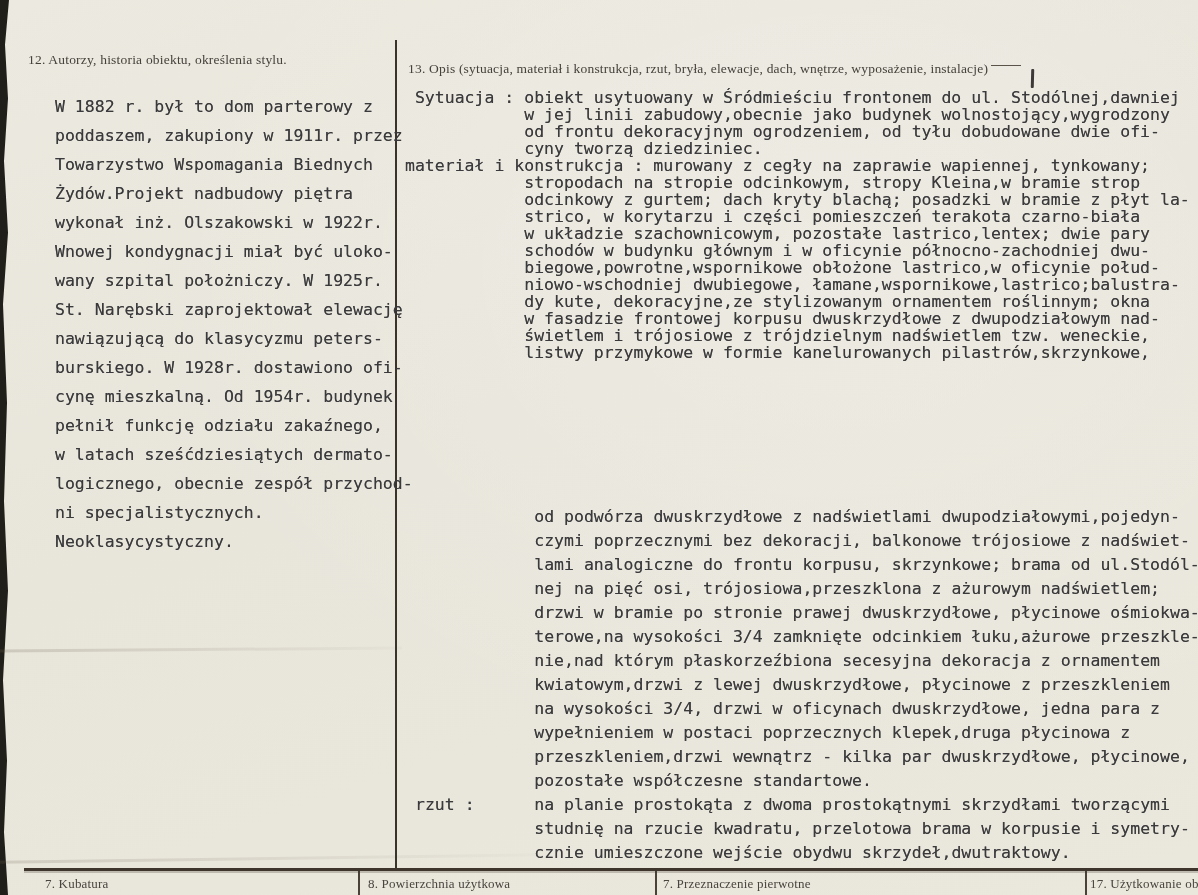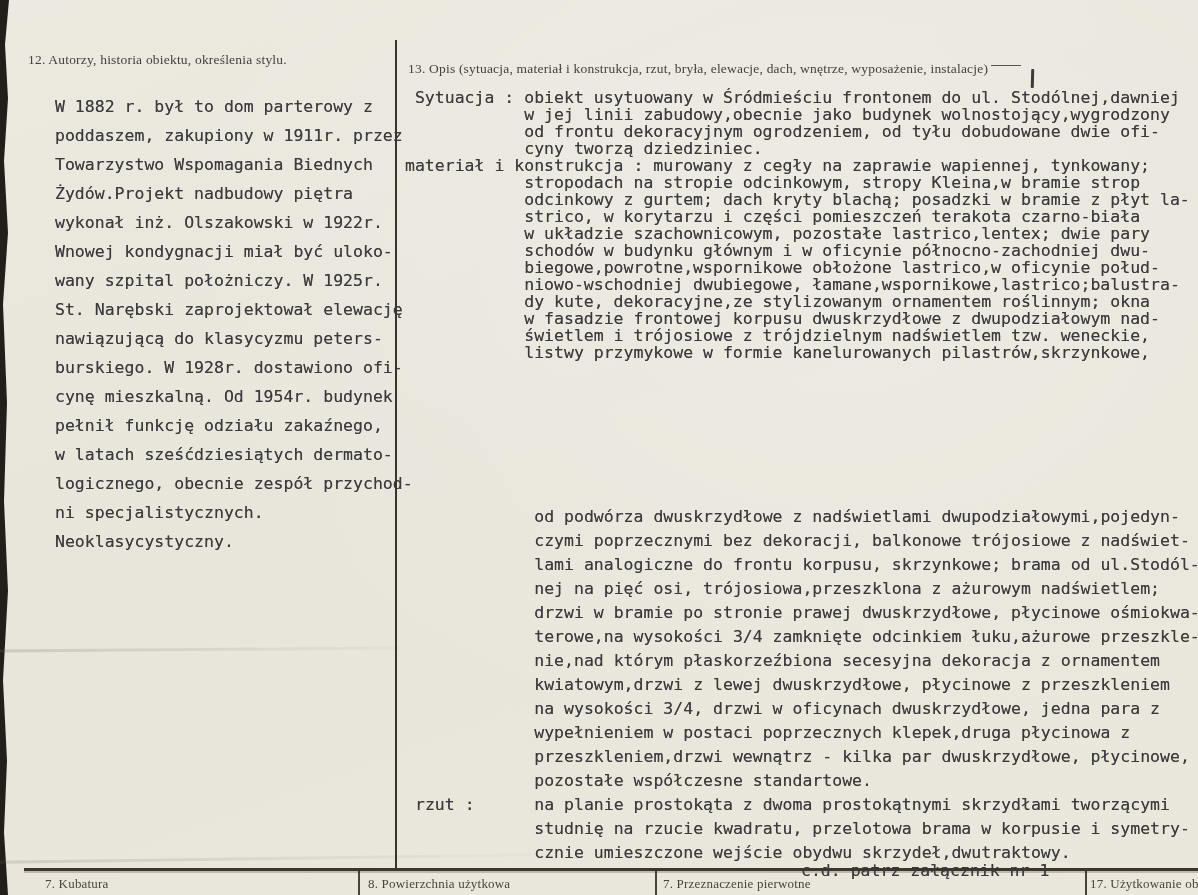--- a/index.html
+++ b/index.html
@@ -145,21 +145,20 @@
             terowe,na wysokości 3/4 zamknięte odcinkiem łuku,ażurowe przeszkle-
             nie,nad którym płaskorzeźbiona secesyjna dekoracja z ornamentem
             kwiatowym,drzwi z lewej dwuskrzydłowe, płycinowe z przeszkleniem
             na wysokości 3/4, drzwi w oficynach dwuskrzydłowe, jedna para z
             wypełnieniem w postaci poprzecznych klepek,druga płycinowa z
             przeszkleniem,drzwi wewnątrz - kilka par dwuskrzydłowe, płycinowe,
             pozostałe współczesne standartowe.
 rzut :      na planie prostokąta z dwoma prostokątnymi skrzydłami tworzącymi
             studnię na rzucie kwadratu, przelotowa brama w korpusie i symetry-
             cznie umieszczone wejście obydwu skrzydeł,dwutraktowy.</div>
-  <div class="typed appendix-note">c.d. patrz załącznik nr 1</div>
 
   <div class="footer-rule"></div>
   <div class="footer-vline fv-1"></div>
   <div class="footer-vline fv-2"></div>
   <div class="footer-vline fv-3"></div>
 
   <div class="printed footer-label fl-0">7. Kubatura</div>
   <div class="printed footer-label fl-1">8. Powierzchnia użytkowa</div>
   <div class="printed footer-label fl-2">7. Przeznaczenie pierwotne</div>
   <div class="printed footer-label fl-3">17. Użytkowanie obecne</div>

